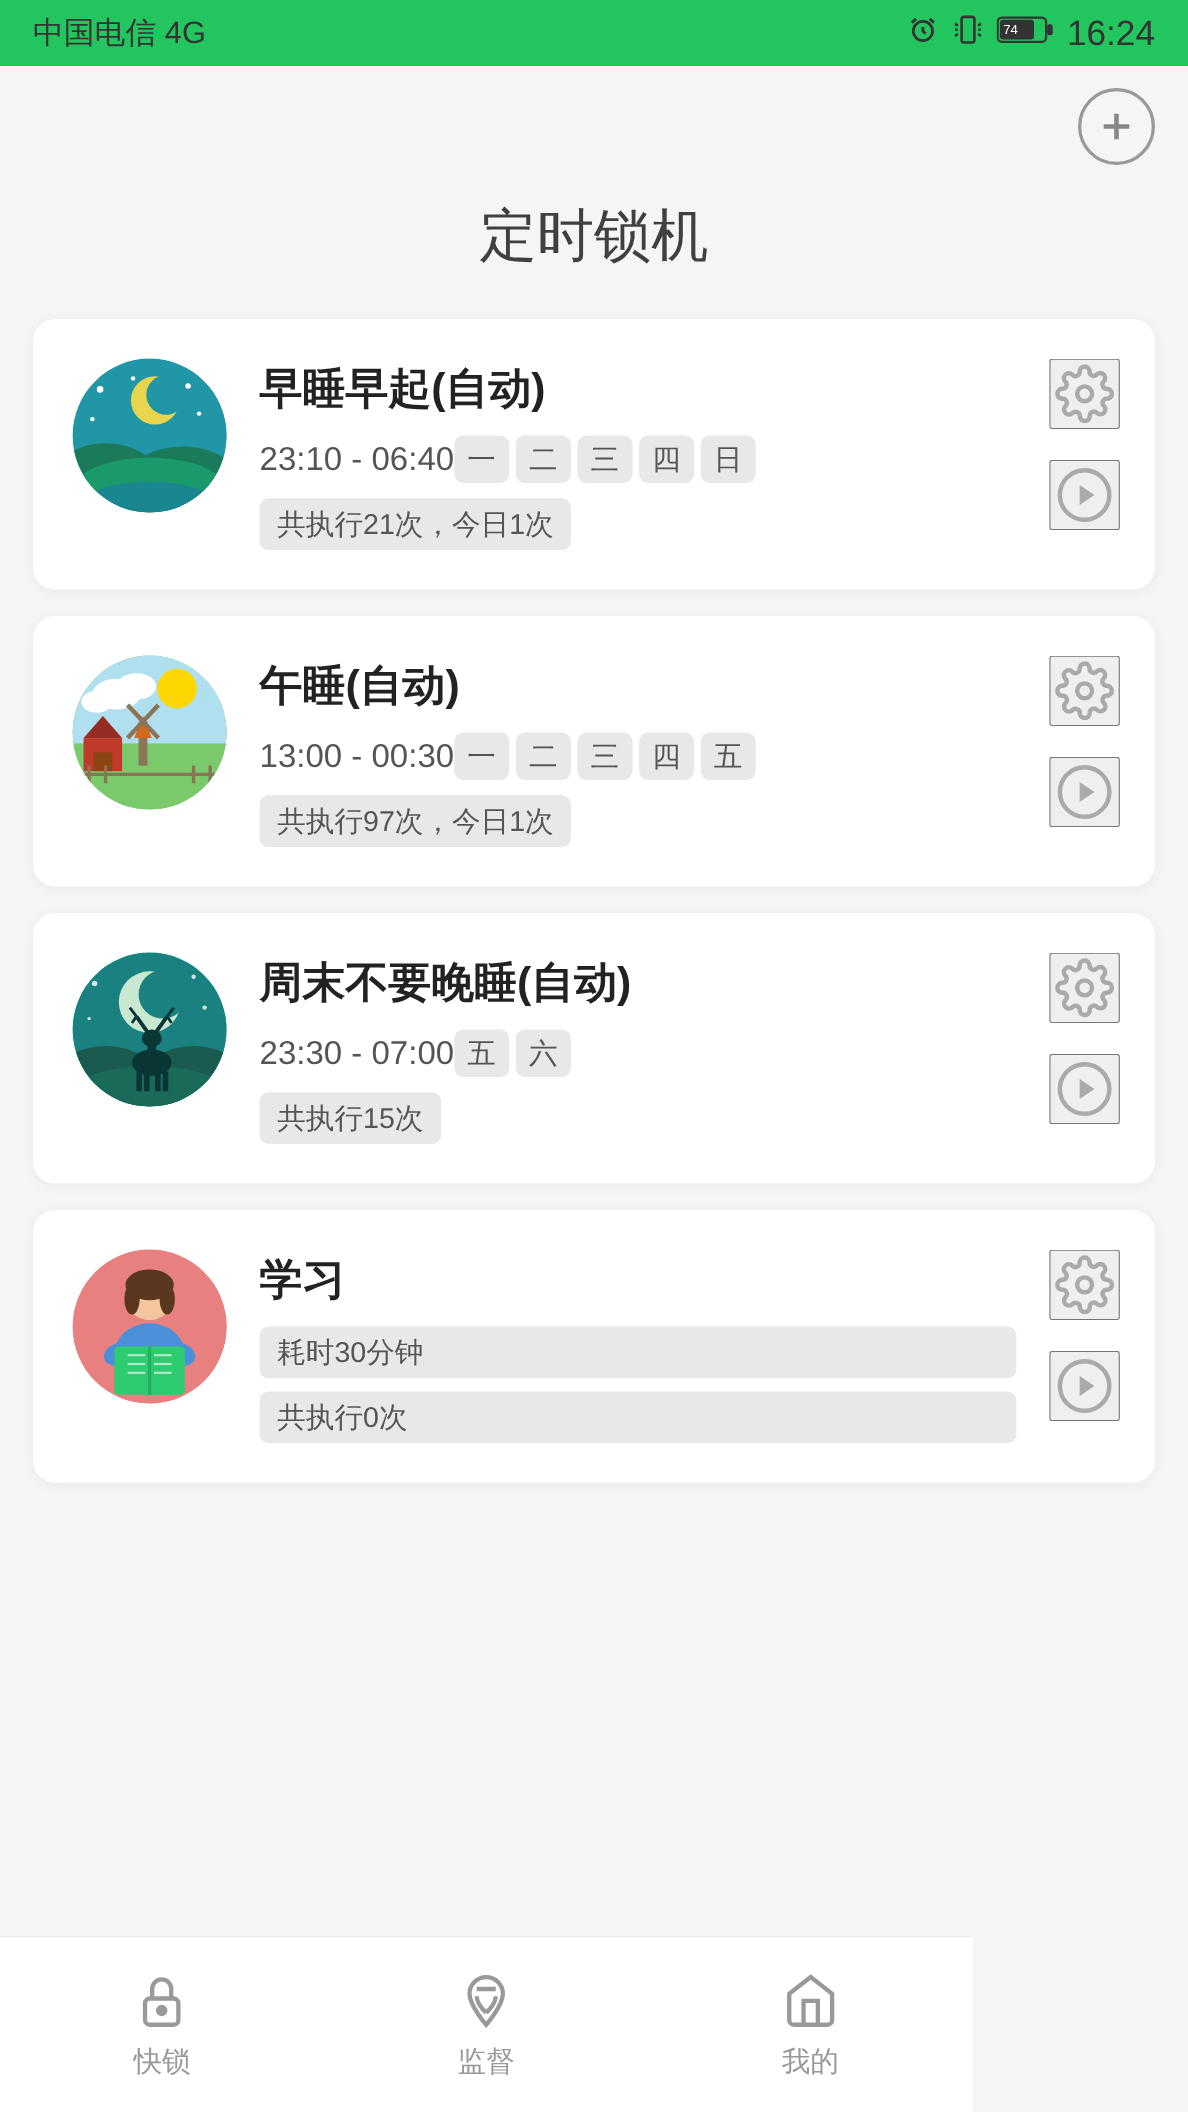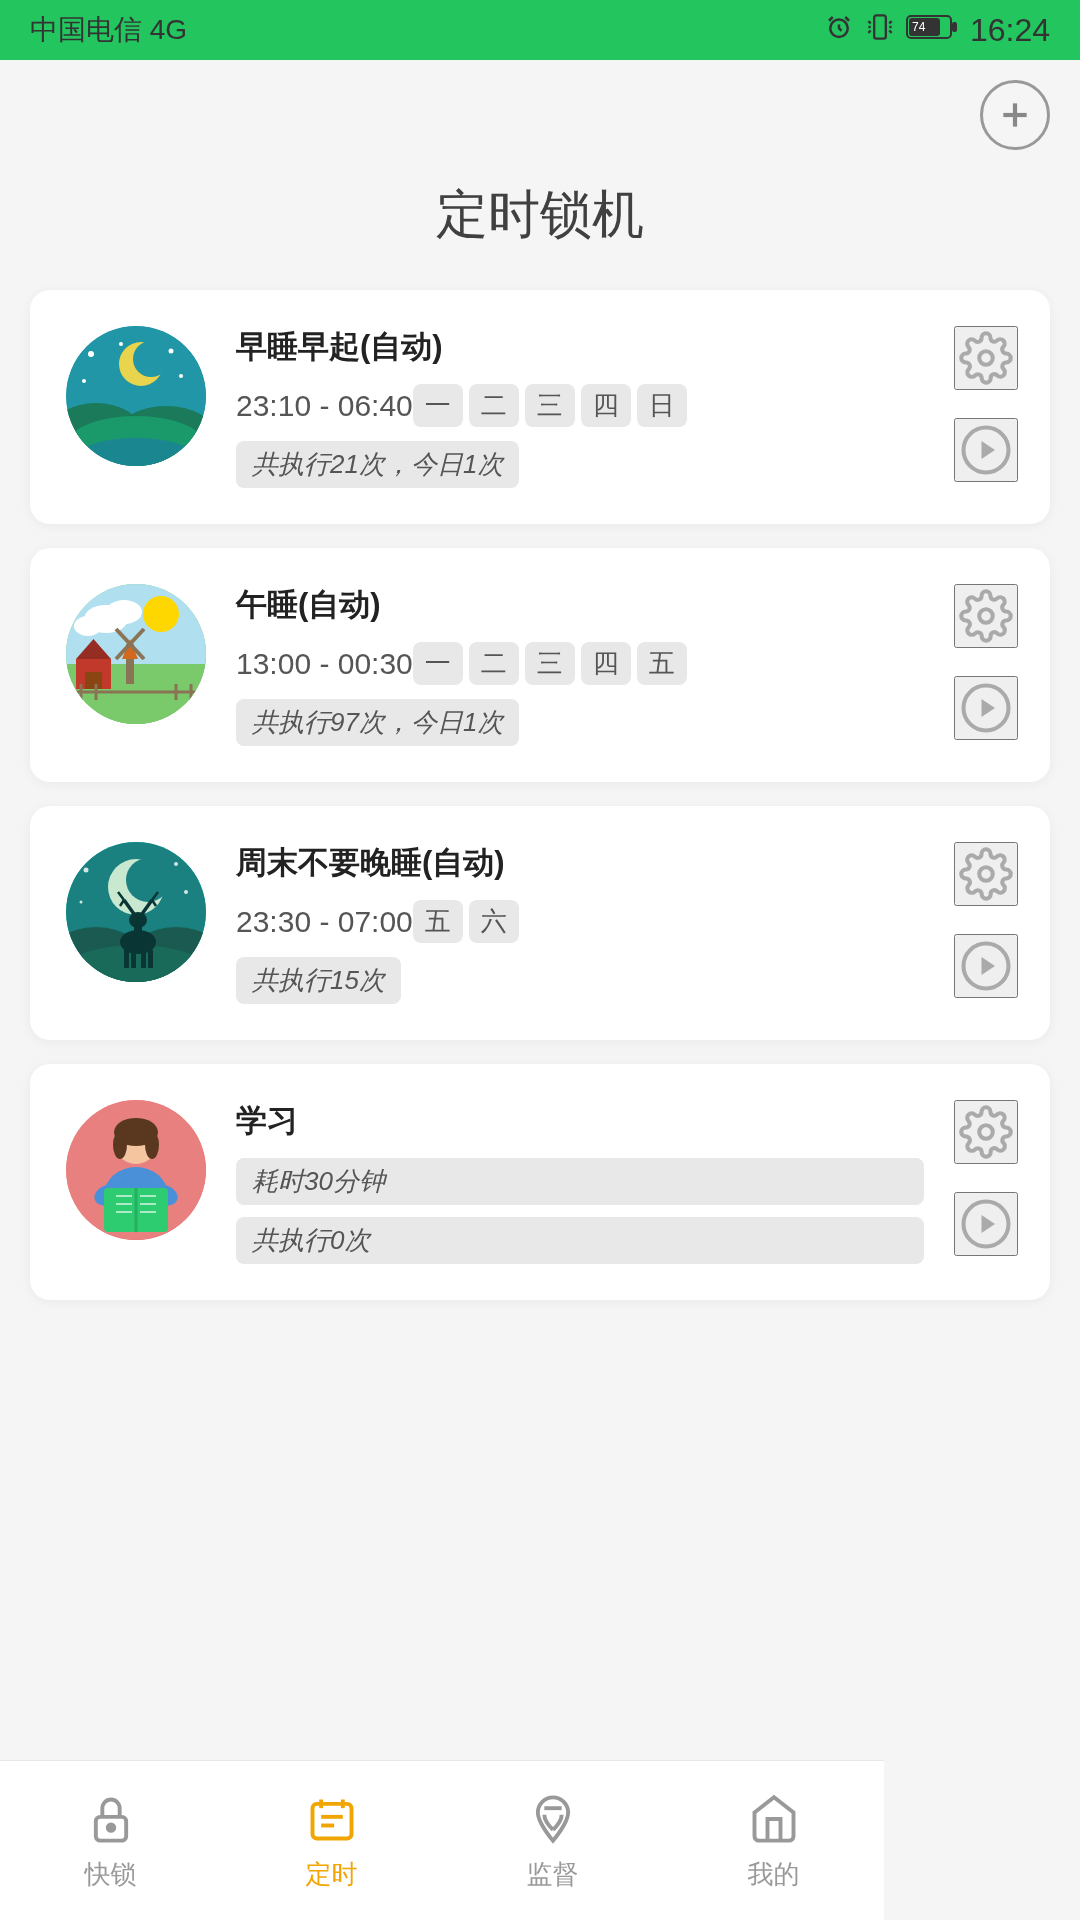--- a/index.html
+++ b/index.html
@@ -101,21 +101,21 @@
     
     .avatar-night { background: linear-gradient(135deg, #87CEEB, #1a6b8a); }
     .avatar-farm { background: linear-gradient(135deg, #90EE90, #5aad5a); }
     .avatar-deer { background: linear-gradient(135deg, #2ec4b6, #1a8a7a); }
     .avatar-study { background: linear-gradient(135deg, #f8a5a5, #e05555); }
 
     .card-content {
       flex: 1;
     }
     .card-title {
-      font-size: 31px;
+      font-size: 39px;
       font-weight: 600;
       color: #222;
       margin-bottom: 16px;
     }
     .card-time-row {
       display: flex;
       align-items: center;
       margin-bottom: 14px;
     }
     .card-time {
@@ -137,21 +137,20 @@
       display: flex;
       gap: 14px;
       flex-wrap: wrap;
     }
     .stat-tag {
       background: #e8e8e8;
       border-radius: 8px;
       padding: 6px 16px;
       font-size: 26px;
       color: #555;
-      font-style: italic;
     }
 
     .card-actions {
       display: flex;
       flex-direction: column;
       align-items: center;
       justify-content: center;
       gap: 28px;
       flex-shrink: 0;
     }
@@ -522,32 +521,20 @@
     <div class="nav-icon">
       <svg width="52" height="52" viewBox="0 0 24 24" fill="none" stroke="#999" stroke-width="1.8">
         <rect x="5" y="11" width="14" height="11" rx="2"></rect>
         <path d="M8 11V7a4 4 0 0 1 8 0v4"></path>
         <circle cx="12" cy="16" r="1.5" fill="#999"></circle>
       </svg>
     </div>
     <span class="nav-label">快锁</span>
   </div>
 
-  <div class="nav-item">
-    <div class="nav-icon active">
-      <svg width="52" height="52" viewBox="0 0 24 24" fill="none" stroke="#f0a500" stroke-width="1.8">
-        <rect x="3" y="5" width="18" height="16" rx="2"></rect>
-        <line x1="7" y1="3" x2="7" y2="7"></line>
-        <line x1="17" y1="3" x2="17" y2="7"></line>
-        <line x1="7" y1="11" x2="17" y2="11"></line>
-        <line x1="7" y1="15" x2="13" y2="15"></line>
-      </svg>
-    </div>
-    <span class="nav-label active">定时</span>
-  </div>
 
   <div class="nav-item">
     <div class="nav-icon">
       <svg width="52" height="52" viewBox="0 0 24 24" fill="none" stroke="#999" stroke-width="1.8">
         <path d="M12 2a7 7 0 0 1 7 7c0 5-7 13-7 13S5 14 5 9a7 7 0 0 1 7-7z"></path>
         <path d="M8 10c0 2 2 5 4 7"></path>
         <path d="M16 10c0 2-2 5-4 7"></path>
         <line x1="8" y1="7" x2="16" y2="7"></line>
       </svg>
     </div>

